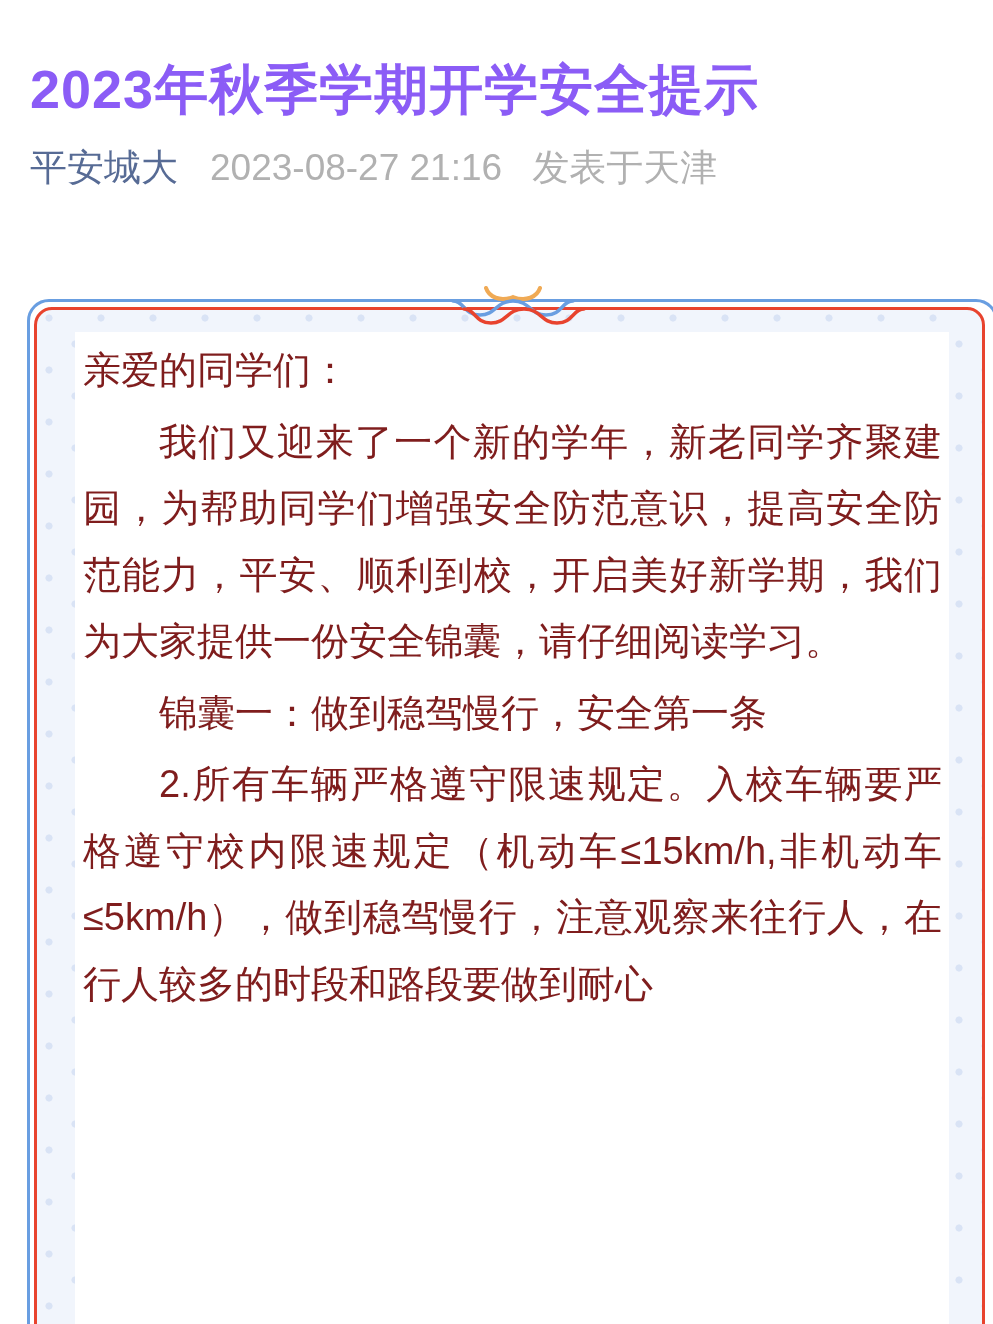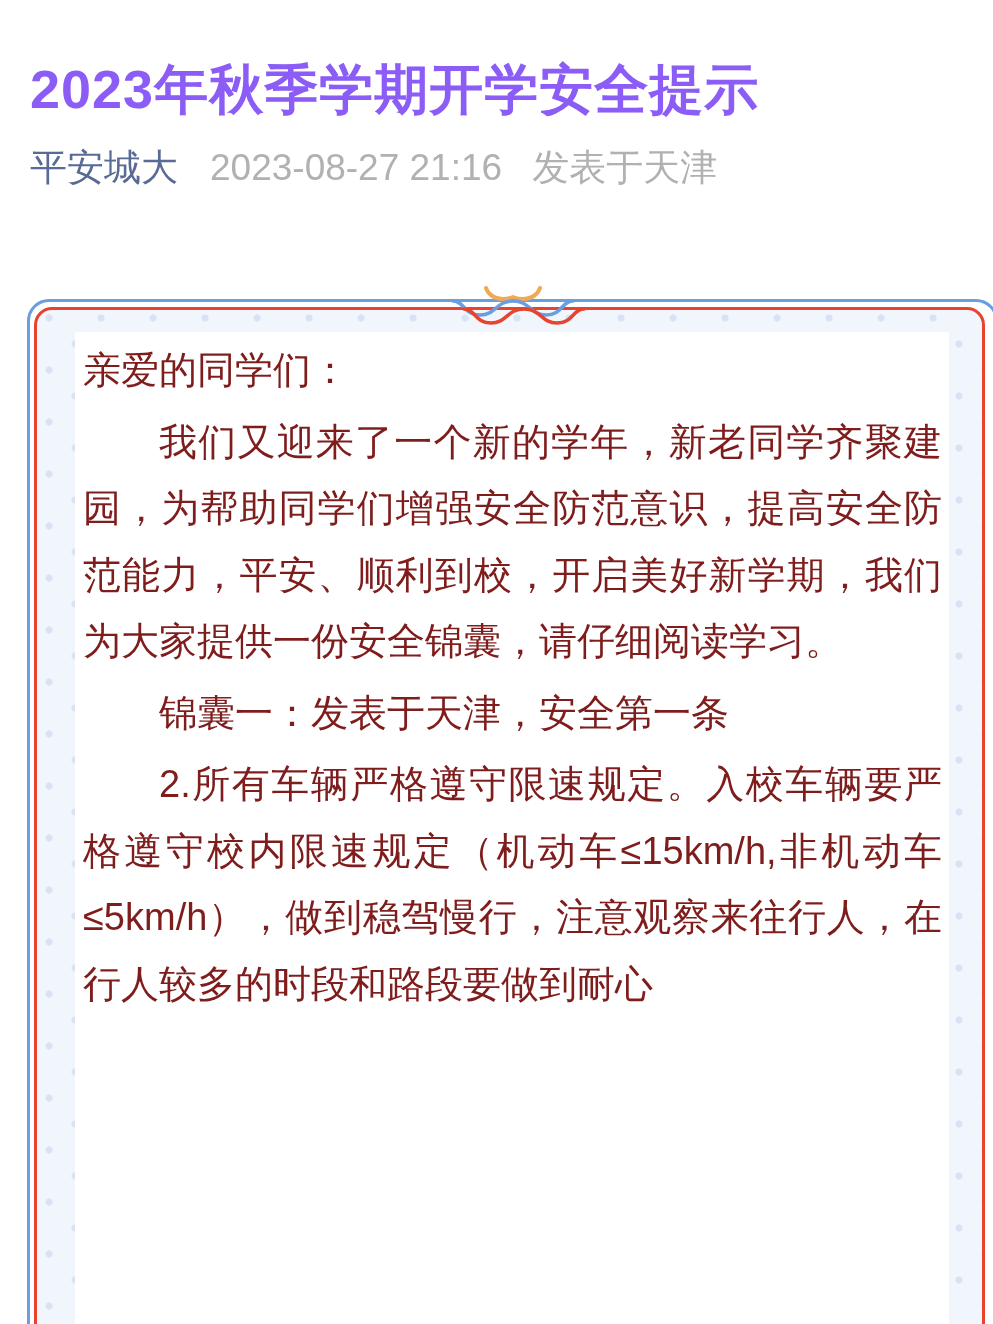--- a/index.html
+++ b/index.html
@@ -113,21 +113,21 @@
   <span class="pub-location">发表于天津</span>
 </div>
 
 <div class="card">
   <div class="box-blue"></div>
   <div class="box-red"></div>
 
   <div class="content">
     <p>亲爱的同学们：</p>
     <p class="indent">我们又迎来了一个新的学年，新老同学齐聚建园，为帮助同学们增强安全防范意识，提高安全防范能力，平安、顺利到校，开启美好新学期，我们为大家提供一份安全锦囊，请仔细阅读学习。</p>
-    <p class="indent">锦囊一：发表于天津，安全第一条</p>
+    <p class="indent">锦囊一：做到稳驾慢行，安全第一条</p>
     <p class="indent">2.所有车辆严格遵守限速规定。入校车辆要严格遵守校内限速规定（机动车≤15km/h,非机动车≤5km/h），做到稳驾慢行，注意观察来往行人，在行人较多的时段和路段要做到耐心</p>
   </div>
 
   <svg class="ribbon" viewBox="0 0 170 52" xmlns="http://www.w3.org/2000/svg">
 
     <path d="M58,4 C61,13 72,18 85,13 C98,18 109,13 112,4" fill="none" stroke="#f0aa55" stroke-width="4" stroke-linecap="round"></path>
 
     <path d="M25,17 C36,17 36,31 52,31 C68,31 68,17 85,17 C102,17 102,31 118,31 C134,31 134,17 145,17" fill="none" stroke="#699ee1" stroke-width="3.5" stroke-linecap="round"></path>
 
     <path d="M36,25 C47,25 47,39 63,39 C79,39 79,25 96,25 C113,25 113,39 129,39 C145,39 145,25 156,25" fill="none" stroke="#e8432e" stroke-width="3.5" stroke-linecap="round"></path>

